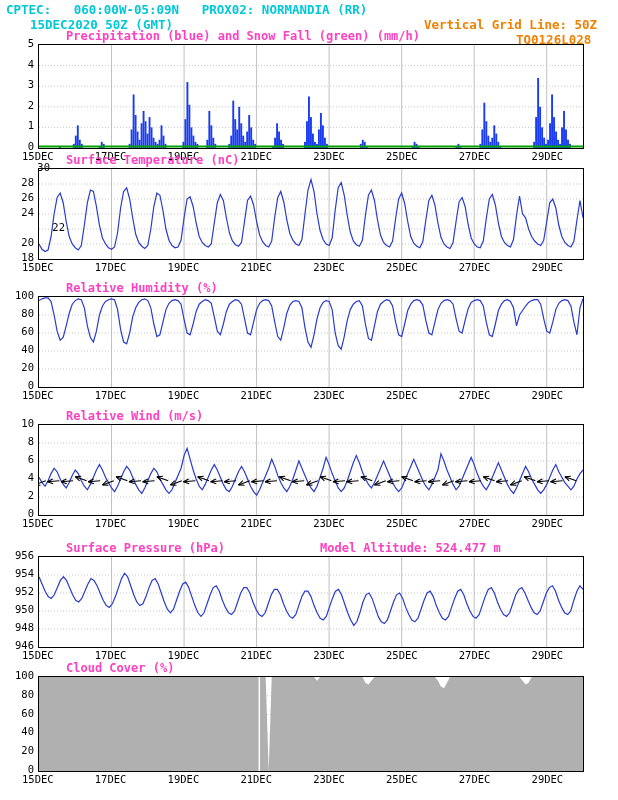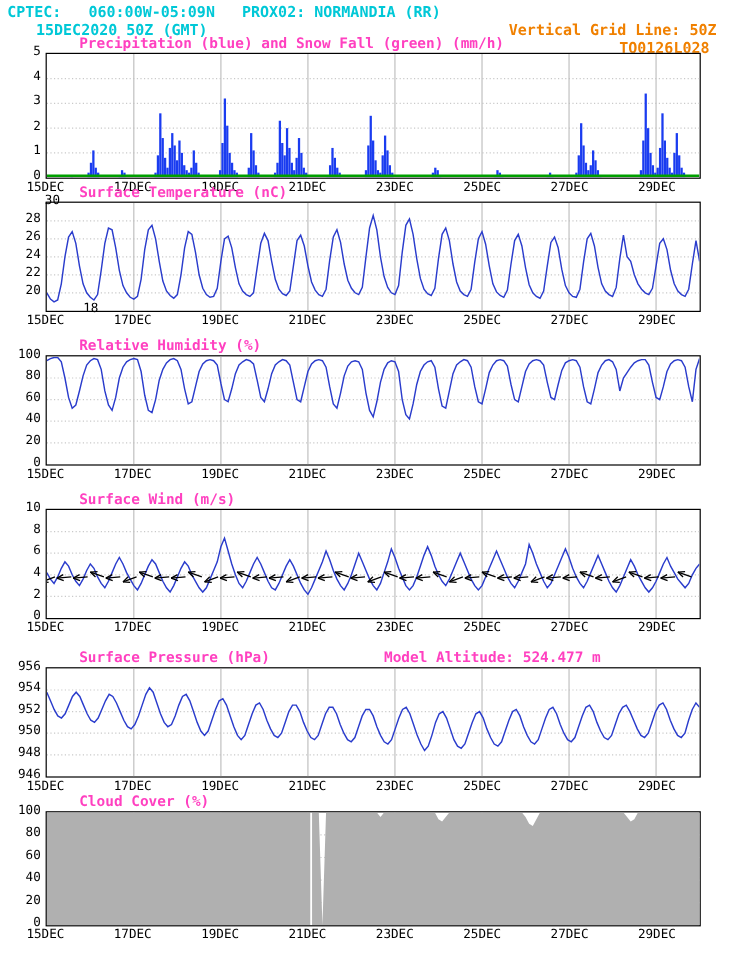--- a/index.html
+++ b/index.html
@@ -183,23 +183,23 @@
         <line x1="72.51520000000001" x2="72.51520000000001" y1="0" y2="90" stroke="#c0c0c0" stroke-width="1"></line>
         <line x1="145.0848" x2="145.0848" y1="0" y2="90" stroke="#c0c0c0" stroke-width="1"></line>
         <line x1="217.60000000000002" x2="217.60000000000002" y1="0" y2="90" stroke="#c0c0c0" stroke-width="1"></line>
         <line x1="290.1152" x2="290.1152" y1="0" y2="90" stroke="#c0c0c0" stroke-width="1"></line>
         <line x1="362.6848" x2="362.6848" y1="0" y2="90" stroke="#c0c0c0" stroke-width="1"></line>
         <line x1="435.20000000000005" x2="435.20000000000005" y1="0" y2="90" stroke="#c0c0c0" stroke-width="1"></line>
         <line x1="507.7152" x2="507.7152" y1="0" y2="90" stroke="#c0c0c0" stroke-width="1"></line>
         <path d="M 0.00 75.00 L 3.02 80.25 L 6.04 82.50 L 9.07 81.00 L 12.09 67.50 L 15.11 45.00 L 18.13 28.50 L 21.16 24.00 L 24.18 33.75 L 27.20 52.50 L 30.22 67.50 L 33.24 75.00 L 36.27 78.75 L 39.29 81.00 L 42.31 76.50 L 45.33 56.25 L 48.36 33.75 L 51.38 21.00 L 54.40 22.50 L 57.42 37.50 L 60.44 56.25 L 63.47 69.00 L 66.49 75.00 L 69.51 78.75 L 72.53 80.25 L 75.56 78.00 L 78.58 63.75 L 81.60 39.00 L 84.62 22.50 L 87.64 18.75 L 90.67 30.00 L 93.69 48.75 L 96.71 65.25 L 99.73 73.50 L 102.76 77.25 L 105.78 79.50 L 108.80 76.50 L 111.82 60.00 L 114.84 37.50 L 117.87 24.00 L 120.89 26.25 L 123.91 41.25 L 126.93 60.00 L 129.96 71.25 L 132.98 76.50 L 136.00 78.75 L 139.02 78.00 L 142.04 71.25 L 145.07 48.75 L 148.09 30.00 L 151.11 27.75 L 154.13 37.50 L 157.16 54.00 L 160.18 67.50 L 163.20 73.50 L 166.22 76.50 L 169.24 78.00 L 172.27 75.00 L 175.29 54.00 L 178.31 33.75 L 181.33 25.50 L 184.36 31.50 L 187.38 48.75 L 190.40 63.75 L 193.42 72.00 L 196.44 75.75 L 199.47 77.25 L 202.49 73.50 L 205.51 52.50 L 208.53 31.50 L 211.56 27.00 L 214.58 36.00 L 217.60 52.50 L 220.62 66.00 L 223.64 72.75 L 226.67 76.50 L 229.69 78.00 L 232.71 72.00 L 235.73 48.00 L 238.76 28.50 L 241.78 22.50 L 244.80 33.00 L 247.82 51.00 L 250.84 64.50 L 253.87 71.25 L 256.89 75.00 L 259.91 76.50 L 262.93 70.50 L 265.96 45.00 L 268.98 21.00 L 272.00 10.50 L 275.02 22.50 L 278.04 45.00 L 281.07 61.50 L 284.09 70.50 L 287.11 75.00 L 290.13 76.50 L 293.16 69.00 L 296.18 41.25 L 299.20 18.75 L 302.22 13.50 L 305.24 26.25 L 308.27 46.50 L 311.29 63.00 L 314.31 72.00 L 317.33 75.75 L 320.36 77.25 L 323.38 71.25 L 326.40 46.50 L 329.42 26.25 L 332.44 21.00 L 335.47 31.50 L 338.49 51.00 L 341.51 66.00 L 344.53 73.50 L 347.56 76.50 L 350.58 78.00 L 353.60 72.00 L 356.62 49.50 L 359.64 30.00 L 362.67 24.00 L 365.69 34.50 L 368.71 52.50 L 371.73 67.50 L 374.76 74.25 L 377.78 77.25 L 380.80 78.75 L 383.82 72.75 L 386.84 51.00 L 389.87 31.50 L 392.89 26.25 L 395.91 36.00 L 398.93 54.00 L 401.96 68.25 L 404.98 75.00 L 408.00 78.00 L 411.02 79.50 L 414.04 73.50 L 417.07 52.50 L 420.09 33.00 L 423.11 28.50 L 426.13 37.50 L 429.16 55.50 L 432.18 69.00 L 435.20 75.00 L 438.22 78.00 L 441.24 78.75 L 444.27 72.00 L 447.29 49.50 L 450.31 30.00 L 453.33 25.50 L 456.36 36.00 L 459.38 54.00 L 462.40 67.50 L 465.42 73.50 L 468.44 76.50 L 471.47 78.00 L 474.49 70.50 L 477.51 46.50 L 480.53 27.00 L 483.56 45.00 L 486.58 48.75 L 489.60 60.00 L 492.62 67.50 L 495.64 72.00 L 498.67 75.00 L 501.69 76.50 L 504.71 71.25 L 507.73 52.50 L 510.76 33.75 L 513.78 30.00 L 516.80 39.00 L 519.82 56.25 L 522.84 67.50 L 525.87 73.50 L 528.89 76.50 L 531.91 78.00 L 534.93 72.00 L 537.96 51.00 L 540.98 31.50 L 544.00 48.75" fill="none" stroke="#2a3ccc" stroke-width="1.2"></path>
       </svg>
     </div>
-    <div class="ylab" style="left:0px;width:34px;top:253px;margin-left:48px;">18</div>
+    <div class="ylab" style="left:0px;width:34px;top:253px;">18</div>
     <div class="ylab" style="left:0px;width:34px;top:238px;">20</div>
-    <div class="ylab" style="left:0px;width:34px;top:223px;">22</div>
+    <div class="ylab" style="left:0px;width:34px;top:223px;padding-left:31px;">22</div>
     <div class="ylab" style="left:0px;width:34px;top:208px;">24</div>
     <div class="ylab" style="left:0px;width:34px;top:193px;">26</div>
     <div class="ylab" style="left:0px;width:34px;top:178px;">28</div>
     <div class="ylab" style="left:0px;width:50px;top:163px;">30</div>
     <div class="xlab" style="left:22px;top:261px;">15DEC</div>
     <div class="xlab" style="left:94.7818px;top:261px;">17DEC</div>
     <div class="xlab" style="left:167.6182px;top:261px;">19DEC</div>
     <div class="xlab" style="left:240.39999999999998px;top:261px;">21DEC</div>
     <div class="xlab" style="left:313.1818px;top:261px;">23DEC</div>
     <div class="xlab" style="left:386.0182px;top:261px;">25DEC</div>
@@ -229,21 +229,21 @@
     <div class="ylab" style="left:0px;width:34px;top:309px;">80</div>
     <div class="ylab" style="left:0px;width:34px;top:291px;">100</div>
     <div class="xlab" style="left:22px;top:389px;">15DEC</div>
     <div class="xlab" style="left:94.7818px;top:389px;">17DEC</div>
     <div class="xlab" style="left:167.6182px;top:389px;">19DEC</div>
     <div class="xlab" style="left:240.39999999999998px;top:389px;">21DEC</div>
     <div class="xlab" style="left:313.1818px;top:389px;">23DEC</div>
     <div class="xlab" style="left:386.0182px;top:389px;">25DEC</div>
     <div class="xlab" style="left:458.8px;top:389px;">27DEC</div>
     <div class="xlab" style="left:531.5817999999999px;top:389px;">29DEC</div>
-    <div class="ptitle" style="left:66px;top:409px;">Surface Wind (m/s)</div>
+    <div class="ptitle" style="left:66px;top:409px;">Relative Wind (m/s)</div>
     <div class="plotbox" style="left:38px;top:424px;width:546px;height:92px;">
       <svg width="544" height="90" viewBox="0 0 544 90">
         <line x1="0" x2="544" y1="72" y2="72" stroke="#c9c9c9" stroke-width="1" stroke-dasharray="1,2"></line>
         <line x1="0" x2="544" y1="54" y2="54" stroke="#c9c9c9" stroke-width="1" stroke-dasharray="1,2"></line>
         <line x1="0" x2="544" y1="36" y2="36" stroke="#c9c9c9" stroke-width="1" stroke-dasharray="1,2"></line>
         <line x1="0" x2="544" y1="18" y2="18" stroke="#c9c9c9" stroke-width="1" stroke-dasharray="1,2"></line>
         <line x1="72.51520000000001" x2="72.51520000000001" y1="0" y2="90" stroke="#c0c0c0" stroke-width="1"></line>
         <line x1="145.0848" x2="145.0848" y1="0" y2="90" stroke="#c0c0c0" stroke-width="1"></line>
         <line x1="217.60000000000002" x2="217.60000000000002" y1="0" y2="90" stroke="#c0c0c0" stroke-width="1"></line>
         <line x1="290.1152" x2="290.1152" y1="0" y2="90" stroke="#c0c0c0" stroke-width="1"></line>

